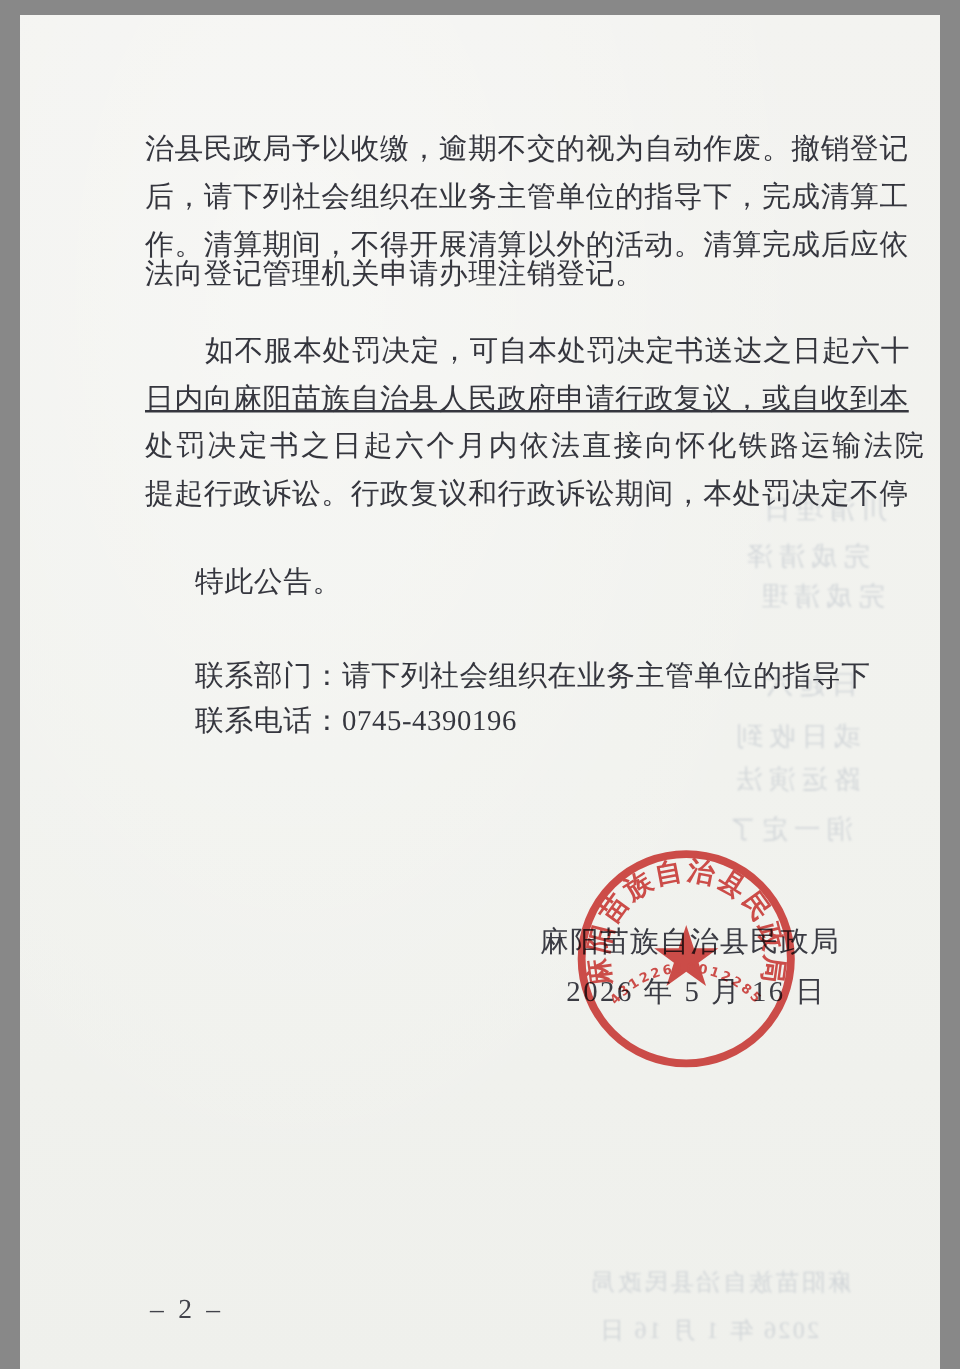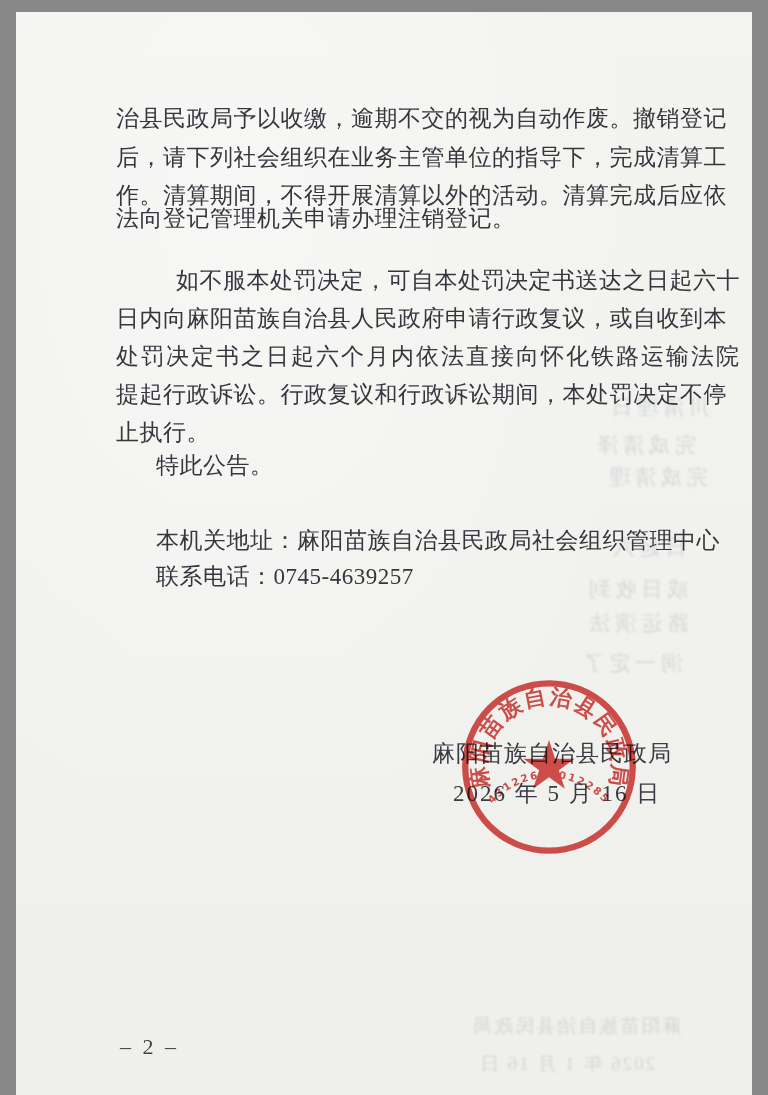--- a/index.html
+++ b/index.html
@@ -70,29 +70,28 @@
   <div class="ghost" style="left:568px;top:597px;">路运演法</div>
   <div class="ghost" style="left:562px;top:637px;">润一定了</div>
   <div class="ghost" style="left:455px;top:1001px;font-size:19px;letter-spacing:2px;">麻阳苗族自治县民政局</div>
   <div class="ghost" style="left:462px;top:1039px;font-size:19px;letter-spacing:2px;">2026 年 1 月 16 日</div>
 
   <div class="bline" style="top:92px;">治县民政局予以收缴，逾期不交的视为自动作废。撤销登记</div>
   <div class="bline" style="top:131px;">后，请下列社会组织在业务主管单位的指导下，完成清算工</div>
   <div class="bline" style="top:169px;">作。清算期间，不得开展清算以外的活动。清算完成后应依</div>
   <div class="bline" style="top:192px;">法向登记管理机关申请办理注销登记。</div>
 
-  <div class="bline" style="top:254px;left:160px;">如不服本处罚决定，可自本处罚决定书送达之日起六十</div>
-  <div class="bline" style="top:292px;">日内向麻阳苗族自治县人民政府申请行政复议，或自收到本</div>
+  <div class="bline" style="top:254px;left:148px;">如不服本处罚决定，可自本处罚决定书送达之日起六十</div>
+  <div class="bline" style="top:292px;text-decoration:underline;">日内向麻阳苗族自治县人民政府申请行政复议，或自收到本</div>
   <div class="bline" style="top:330px;letter-spacing:2px;">处罚决定书之日起六个月内依法直接向怀化铁路运输法院</div>
   <div class="bline" style="top:368px;">提起行政诉讼。行政复议和行政诉讼期间，本处罚决定不停</div>
-  <div class="bline" style="top:406px;">止执行。</div>
 
   <div class="bline" style="top:440px;left:140px;font-family:Liberation Mono, monospace;">特此公告。</div>
-  <div class="bline" style="top:514px;left:140px;">本机关地址：麻阳苗族自治县民政局社会组织管理中心</div>
-  <div class="bline" style="top:550px;left:140px;">联系电话：0745-4639257</div>
+  <div class="bline" style="top:514px;left:140px;">联系部门：请下列社会组织在业务主管单位的指导下</div>
+  <div class="bline" style="top:550px;left:140px;">联系电话：0745-4390196</div>
 
 
   <div class="sig" style="left:416px;top:726px;">麻阳苗族自治县民政局</div>
   <div class="sig" style="left:437px;top:766px;letter-spacing:2px;">2026 年 5 月 16 日</div>
 
   <svg class="stamp" viewBox="0 0 200 200">
     <defs>
       <path id="sealArc" d="M 34.2,123.9 A 70,70 0 1 1 165.8,123.9" fill="none"></path>
       <path id="codeArc" d="M 32.8,147 A 82,82 0 0 1 167.2,147" fill="none"></path>
     </defs>

